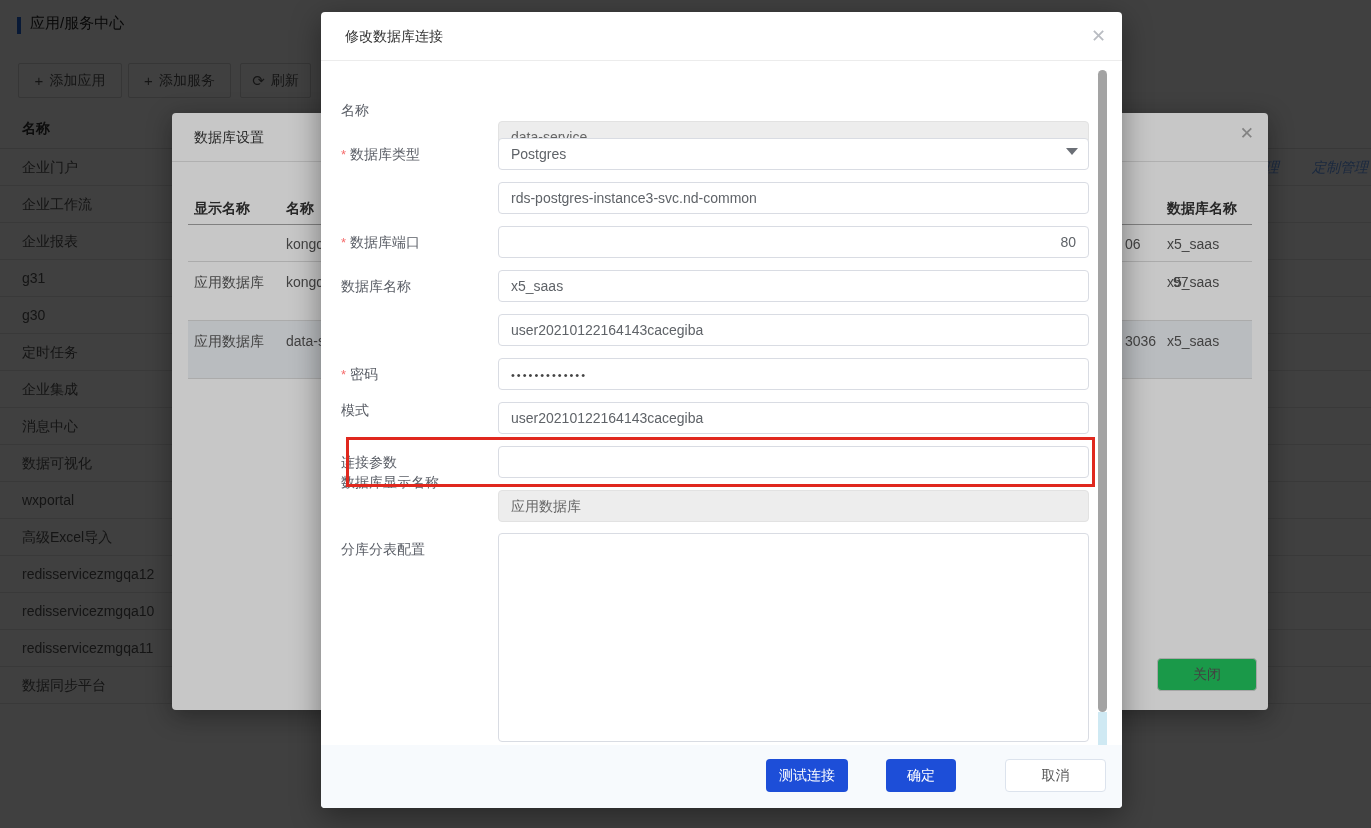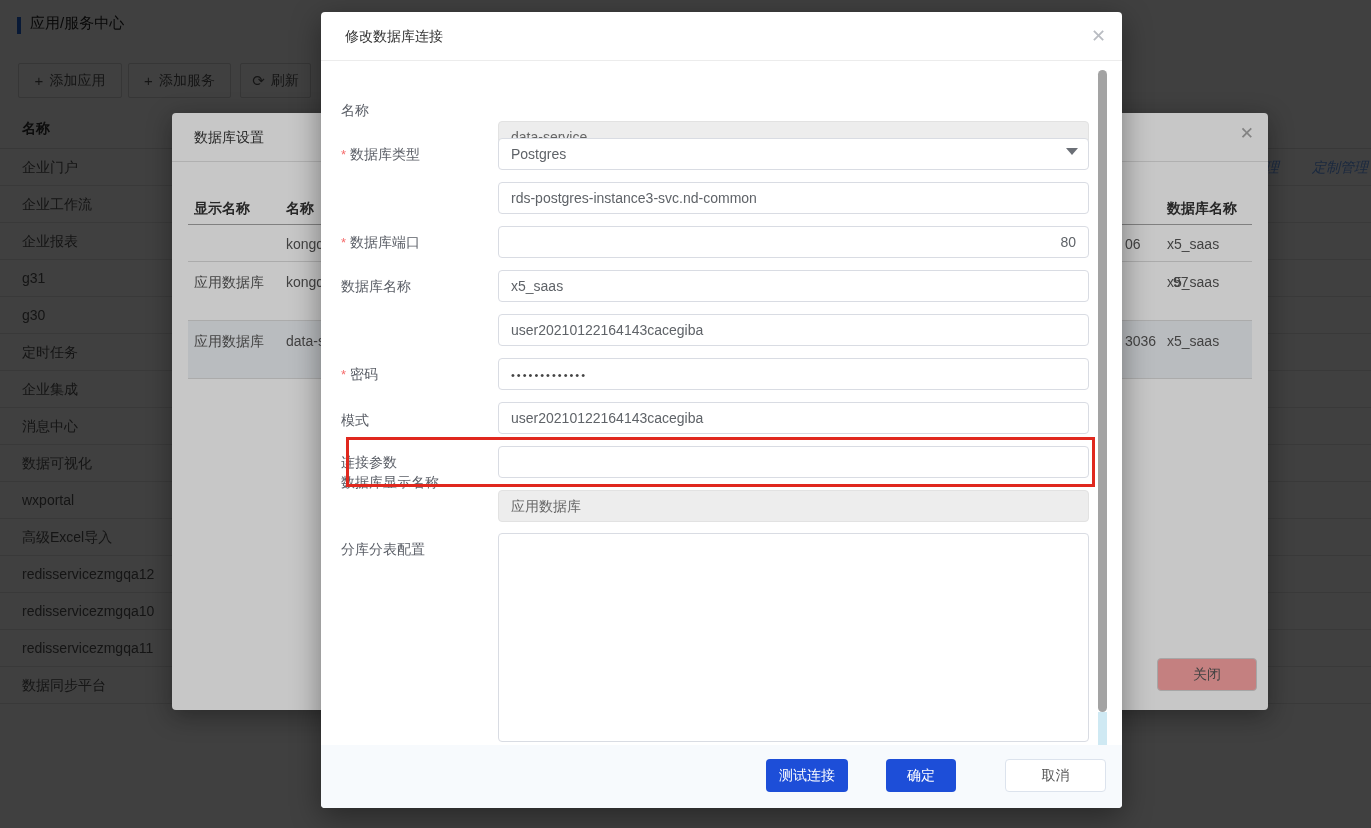--- a/index.html
+++ b/index.html
@@ -28,21 +28,21 @@
   .m1 { position:absolute; left:172px; top:113px; width:1096px; height:597px; background:#fff;
     border-radius:4px; box-shadow:0 6px 24px rgba(0,0,0,0.35); z-index:20; }
   .m1-header { position:absolute; left:0; top:0; width:100%; height:49px; border-bottom:1px solid #e2e2e2; }
   .m1-title { position:absolute; left:22px; top:0; line-height:49px; color:#333; }
   .m1-close { position:absolute; right:14px; top:12px; font-size:17px; color:#a8a8a8; cursor:pointer; line-height:1; }
   .m1-colhead { position:absolute; top:80px; line-height:30px; font-weight:bold; color:#333; }
   .m1-headline { position:absolute; left:16px; right:16px; top:111px; height:1px; background:#a5a5a5; }
   .m1row { position:absolute; left:16px; right:16px; border-bottom:1px solid #dcdcdc; }
   .m1row.sel { background:#eef1f5; }
   .m1cell { position:absolute; color:#555; line-height:20px; }
-  .m1-closebtn { position:absolute; left:985px; top:545px; width:100px; height:33px; background:#fca5a5;
+  .m1-closebtn { position:absolute; left:985px; top:545px; width:100px; height:33px; background:#22c55e;
     border:1px solid #d5d5d5; border-radius:4px; color:#555; font-size:14px; cursor:pointer; }
   
   .m2 { position:absolute; left:321px; top:12px; width:801px; height:796px; background:#fff;
     border-radius:4px; box-shadow:0 8px 30px rgba(0,0,0,0.4); z-index:40; }
   .m2-header { position:absolute; left:0; top:0; width:100%; height:49px; border-bottom:1px solid #ececec; }
   .m2-title { position:absolute; left:24px; top:0; line-height:49px; color:#333; }
   .m2-close { position:absolute; right:16px; top:15px; font-size:18px; color:#b9bcc2; cursor:pointer; line-height:1; }
   .frow-label { position:absolute; left:20px; width:160px; line-height:32px; color:#5a5e66; }
   .frow-label .req { color:#f56c6c; margin-right:4px; font-size:13px; }
   .finput { position:absolute; left:177px; width:591px; height:32px; border:1px solid #d9dce3;
@@ -208,21 +208,21 @@
   </div>
   <div class="finput" style="top:258px;">x5_saas</div>
 
   <div class="finput" style="top:302px;">user20210122164143cacegiba</div>
 
   <div class="frow-label" style="top:346px;">
     <span class="req">*</span><span>密码</span>
   </div>
   <div class="finput pwd" style="top:346px;">•••••••••••••</div>
 
-  <div class="frow-label" style="top:392px;">
+  <div class="frow-label" style="top:382px;">
     <span>模式</span>
   </div>
   <div class="finput" style="top:390px;">user20210122164143cacegiba</div>
 
   <div class="redbox"></div>
   <div class="frow-label" style="top:434px;">
     <span>连接参数</span>
   </div>
   <div class="finput" style="top:434px;"></div>
 

